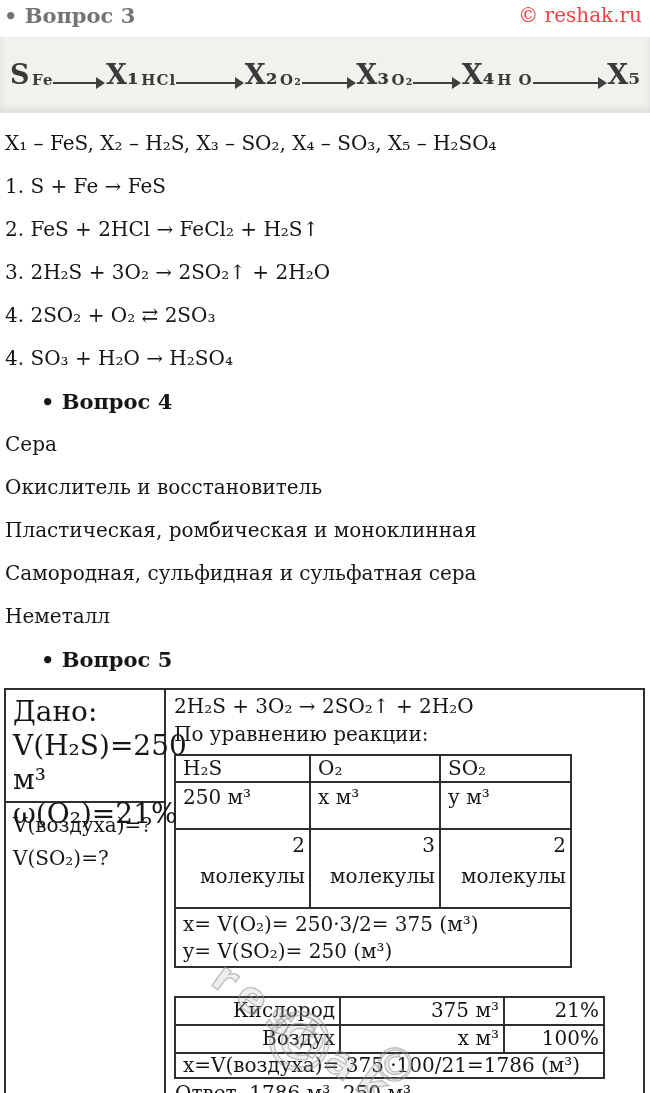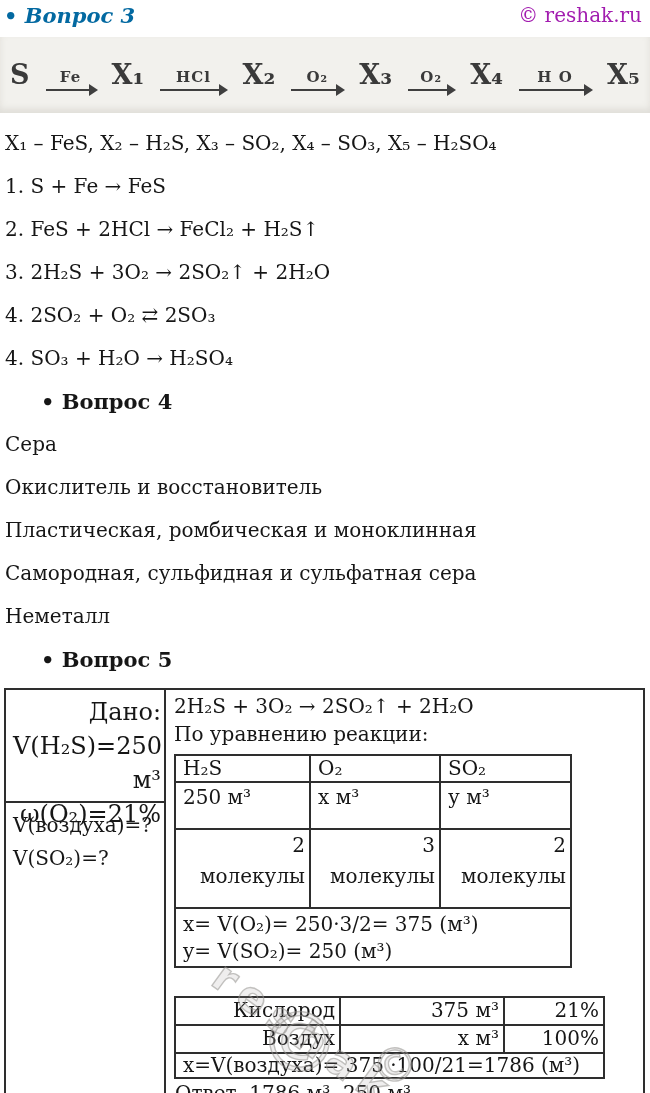--- a/index.html
+++ b/index.html
@@ -6,47 +6,47 @@
   .page{
     position:relative;
     width:650px;height:1093px;
     background:#ffffff;
     font-family:"DejaVu Serif","Liberation Serif",serif;
     color:#161616;
     overflow:hidden;
   }
   
   .hdr{display:flex;justify-content:space-between;align-items:flex-start;padding:3px 8px 0 4px;}
-  .qhead{font-size:21px;font-weight:bold;font-style:italic;line-height:25px;color:#0369a1;}
-  .copy{font-size:20px;line-height:24px;color:#a21caf;}
+  .qhead{font-size:21px;font-weight:bold;line-height:25px;color:#737373;}
+  .copy{font-size:20px;line-height:24px;color:#ef4444;}
   
   .chain{
     margin-top:9px;height:76px;background:#f2f1ed;
     display:flex;align-items:center;justify-content:space-between;
     padding:0 10px;box-shadow:inset 0 -4px 6px rgba(190,186,178,.35);
   }
   .species{font-size:27px;font-weight:bold;color:#3a3a3a;line-height:30px;}
-  .rarrow{display:flex;flex-direction:column;align-items:center;margin-top:11px;}
+  .rarrow{display:flex;align-items:center;margin-top:11px;}
   .rarrow .lbl{font-size:15px;font-weight:bold;color:#3a3a3a;line-height:15px;letter-spacing:1px;}
   .rarrow .shaft{position:relative;height:2px;background:#3f3f3f;margin-top:4px;}
   .rarrow .shaft::after{
     content:"";position:absolute;right:-2px;top:-5px;
     border-top:6px solid transparent;border-bottom:6px solid transparent;border-left:9px solid #3f3f3f;
   }
   .a0{width:50px}.a1{width:66px}.a2{width:52px}.a3{width:46px}.a4{width:72px}
   
   .line{margin:18px 0 0;padding-left:5px;font-size:20px;line-height:25px;}
   .line.qh{font-weight:bold;font-size:21px;margin-left:36px;}
   
   table{border-collapse:collapse;}
   .outer{margin:16px 0 0 4px;width:641px;table-layout:fixed;}
   .outer > tbody > tr > td{border:2px solid #2e2e2e;vertical-align:top;padding:0;}
   .given-cell{width:158px;}
   .given-top{height:113px;box-sizing:border-box;border-bottom:2px solid #2e2e2e;padding:5px 3px 0 7px;}
-  .given-top div{font-size:24px;line-height:34px;text-align:right;}
+  .given-top div{font-size:28px;line-height:34px;}
   .given-bottom{padding:6px 3px 0 7px;}
   .given-bottom div{font-size:20px;line-height:33px;}
   .sol-cell{padding:2px 0 0 8px !important;}
   .eqline{font-size:20px;line-height:28px;}
   .t1{width:396px;table-layout:fixed;margin-top:6px;}
   .t1 td{border:2px solid #2e2e2e;font-size:20px;padding:0 4px 0 7px;vertical-align:top;}
   .t1 .h td{height:25px;line-height:25px;}
   .t1 .r1 td{height:45px;line-height:28px;}
   .t1 .r2 td{height:77px;line-height:31px;text-align:right;}
   .t1 .calc td{height:55px;line-height:27px;padding-top:2px;}

